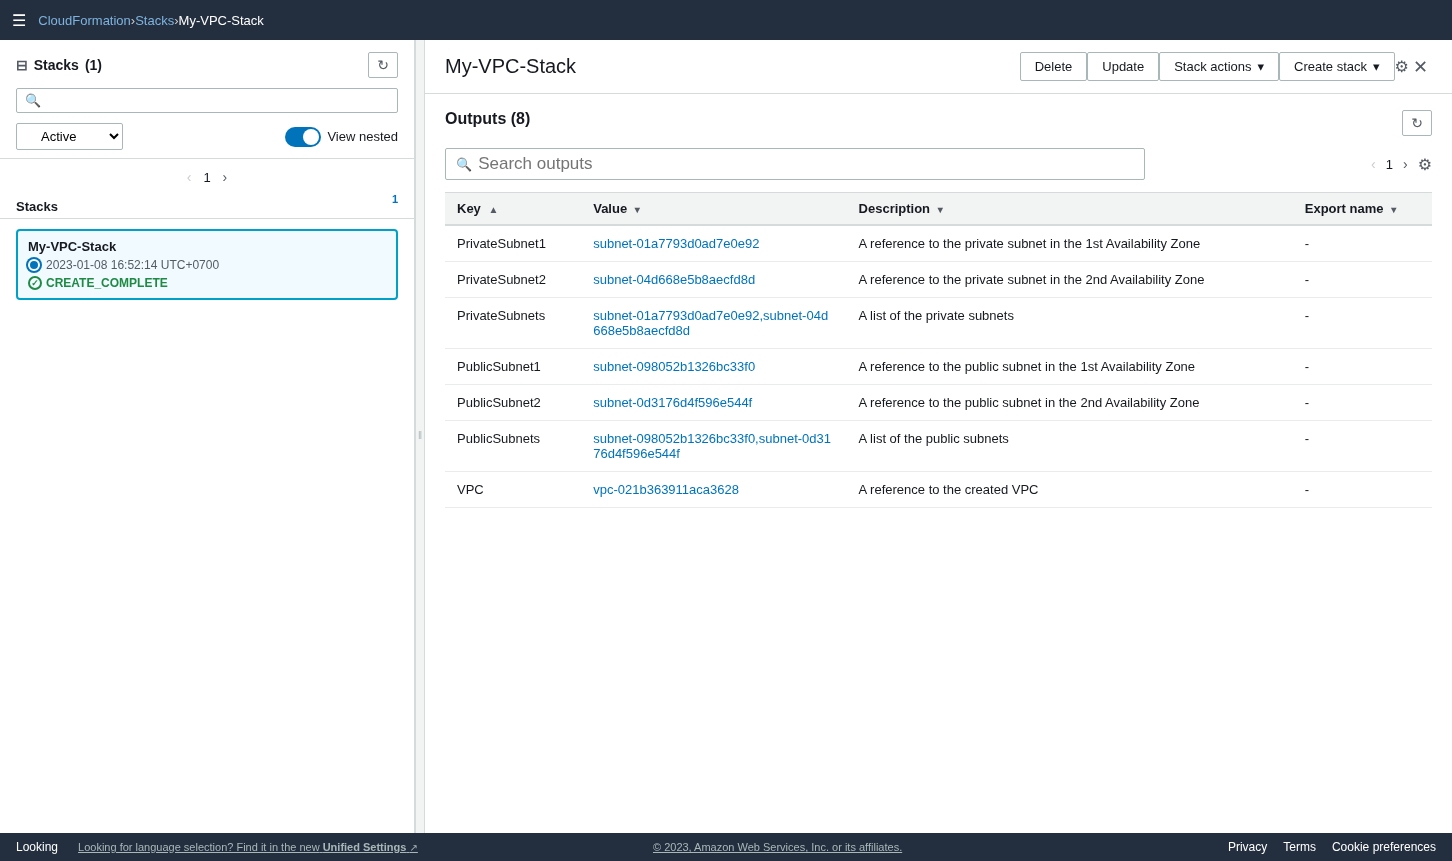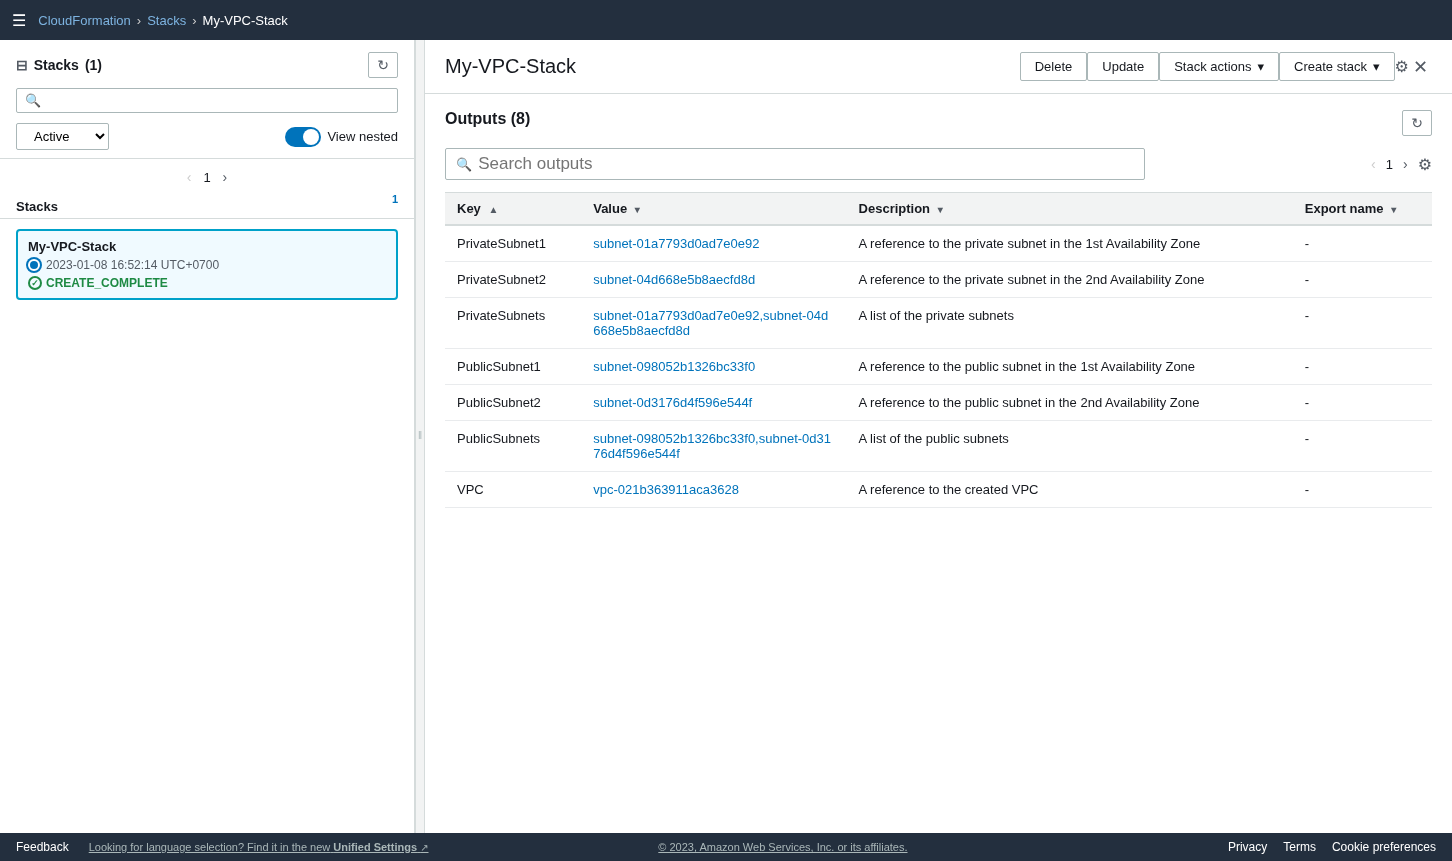--- a/index.html
+++ b/index.html
@@ -9,21 +9,21 @@
     .top-nav {
       background: #232f3e;
       height: 40px;
       display: flex;
       align-items: center;
       padding: 0 12px;
       color: #fff;
       flex-shrink: 0;
     }
     .top-nav .hamburger { color: #fff; font-size: 16px; cursor: pointer; margin-right: 12px; }
-    .breadcrumb { display: flex; align-items: center; gap: 6px; color: #ccc; font-size: 13px; }
+    .breadcrumb { display: flex; align-items: center; color: #ccc; font-size: 13px; }
     .breadcrumb a { color: #7db3e0; text-decoration: none; }
     .breadcrumb .current { color: #fff; }
 
     
     .main-layout {
       display: flex;
       flex: 1;
       overflow: hidden;
     }
 
@@ -96,21 +96,21 @@
 
     .filter-select {
       display: flex;
       align-items: center;
       gap: 4px;
     }
 
     .filter-select select {
       border: 1px solid #aab7b8;
       border-radius: 2px;
-      padding: 4px 13px;
+      padding: 4px 20px;
       font-size: 13px;
       background: #fff;
       cursor: pointer;
     }
 
     .toggle-row {
       display: flex;
       align-items: center;
       gap: 6px;
       font-size: 13px;
@@ -661,21 +661,21 @@
       <td>A reference to the created VPC</td>
       <td>-</td>
     </tr>
           </tbody>
       </table>
     </div>
   </div>
 </div>
 
 <div class="footer">
-  <span class="footer-link">Feedback</span>
+  <span class="footer-link">Looking</span>
   <span class="footer-center">
     <span>Looking for language selection? Find it in the new</span>
     <span style="font-weight:700; text-decoration:underline; cursor:pointer;">Unified Settings</span>
     <span style="font-size:10px;">↗</span>
   </span>
   <span class="footer-center">© 2023, Amazon Web Services, Inc. or its affiliates.</span>
   <div class="footer-right">
     <span class="footer-link">Privacy</span>
     <span class="footer-link">Terms</span>
     <span class="footer-link">Cookie preferences</span>

